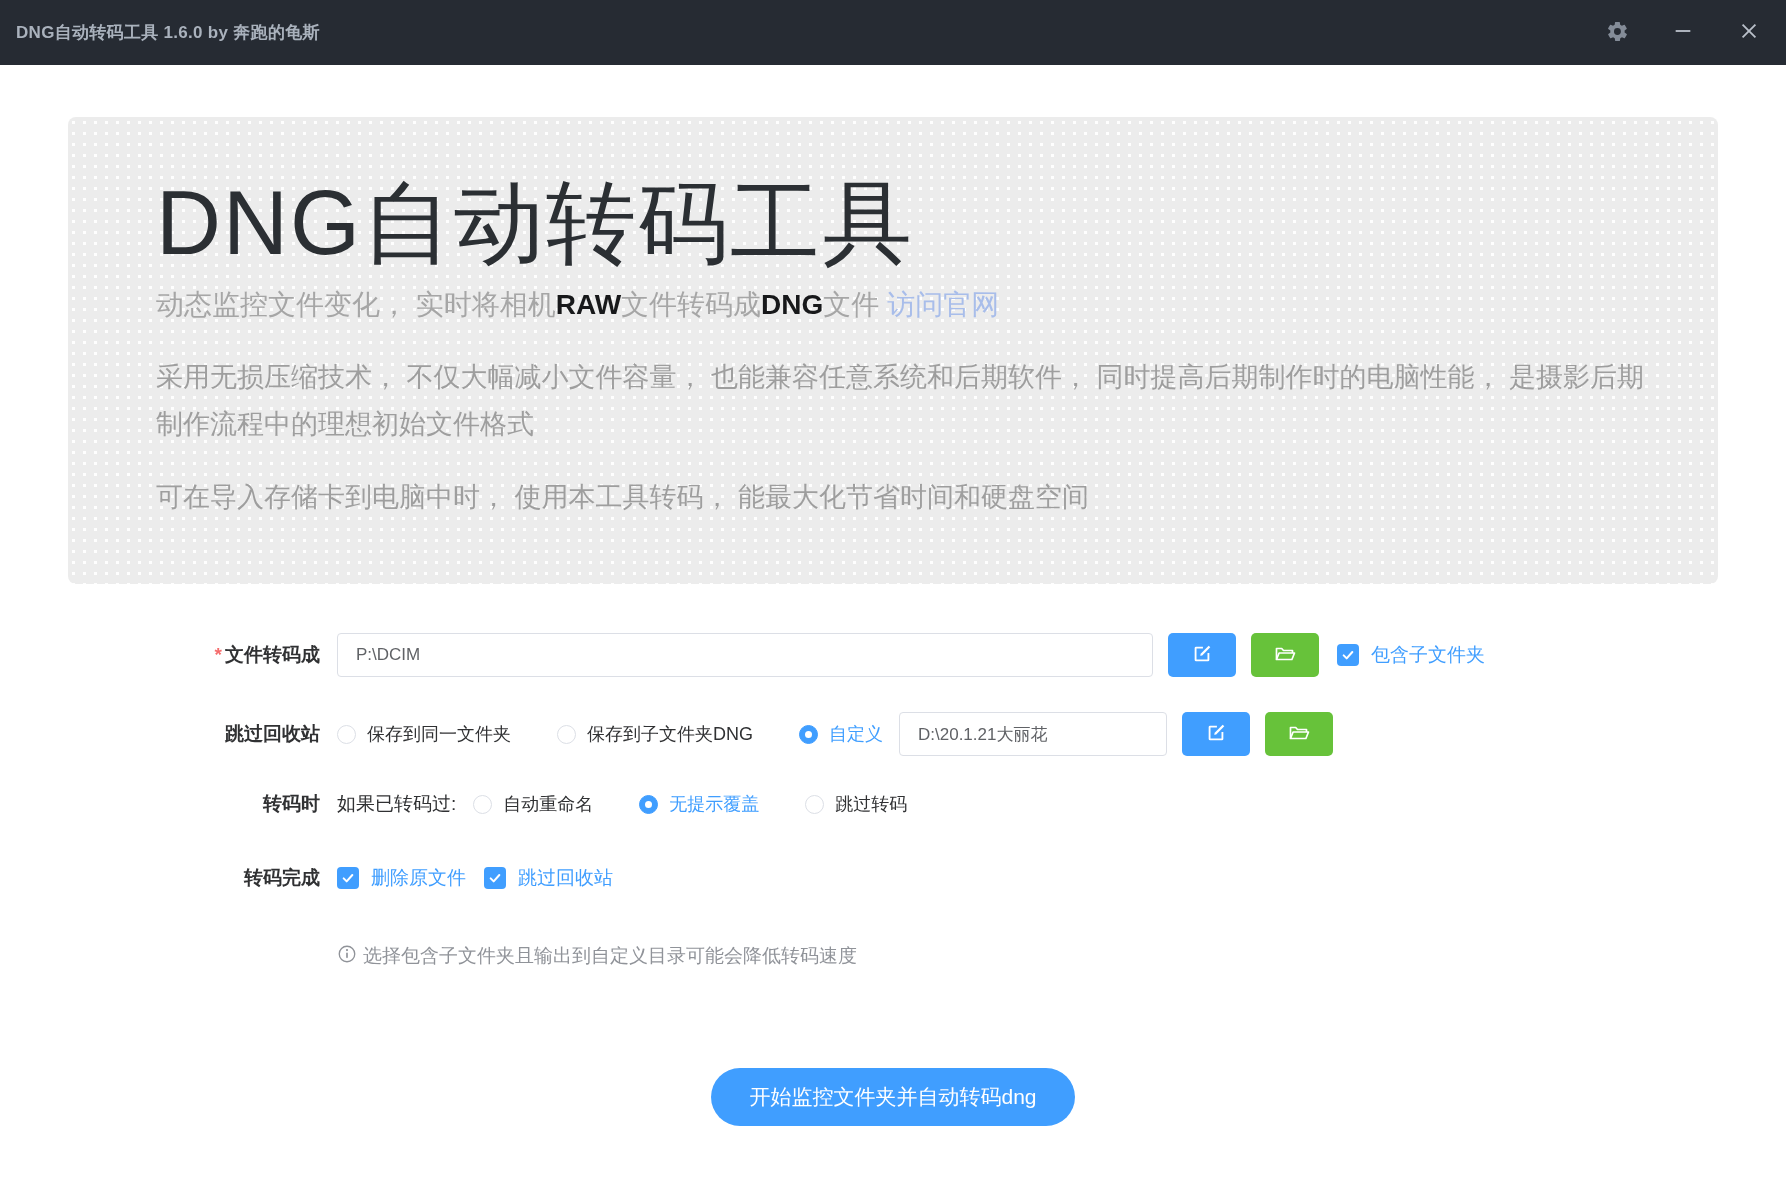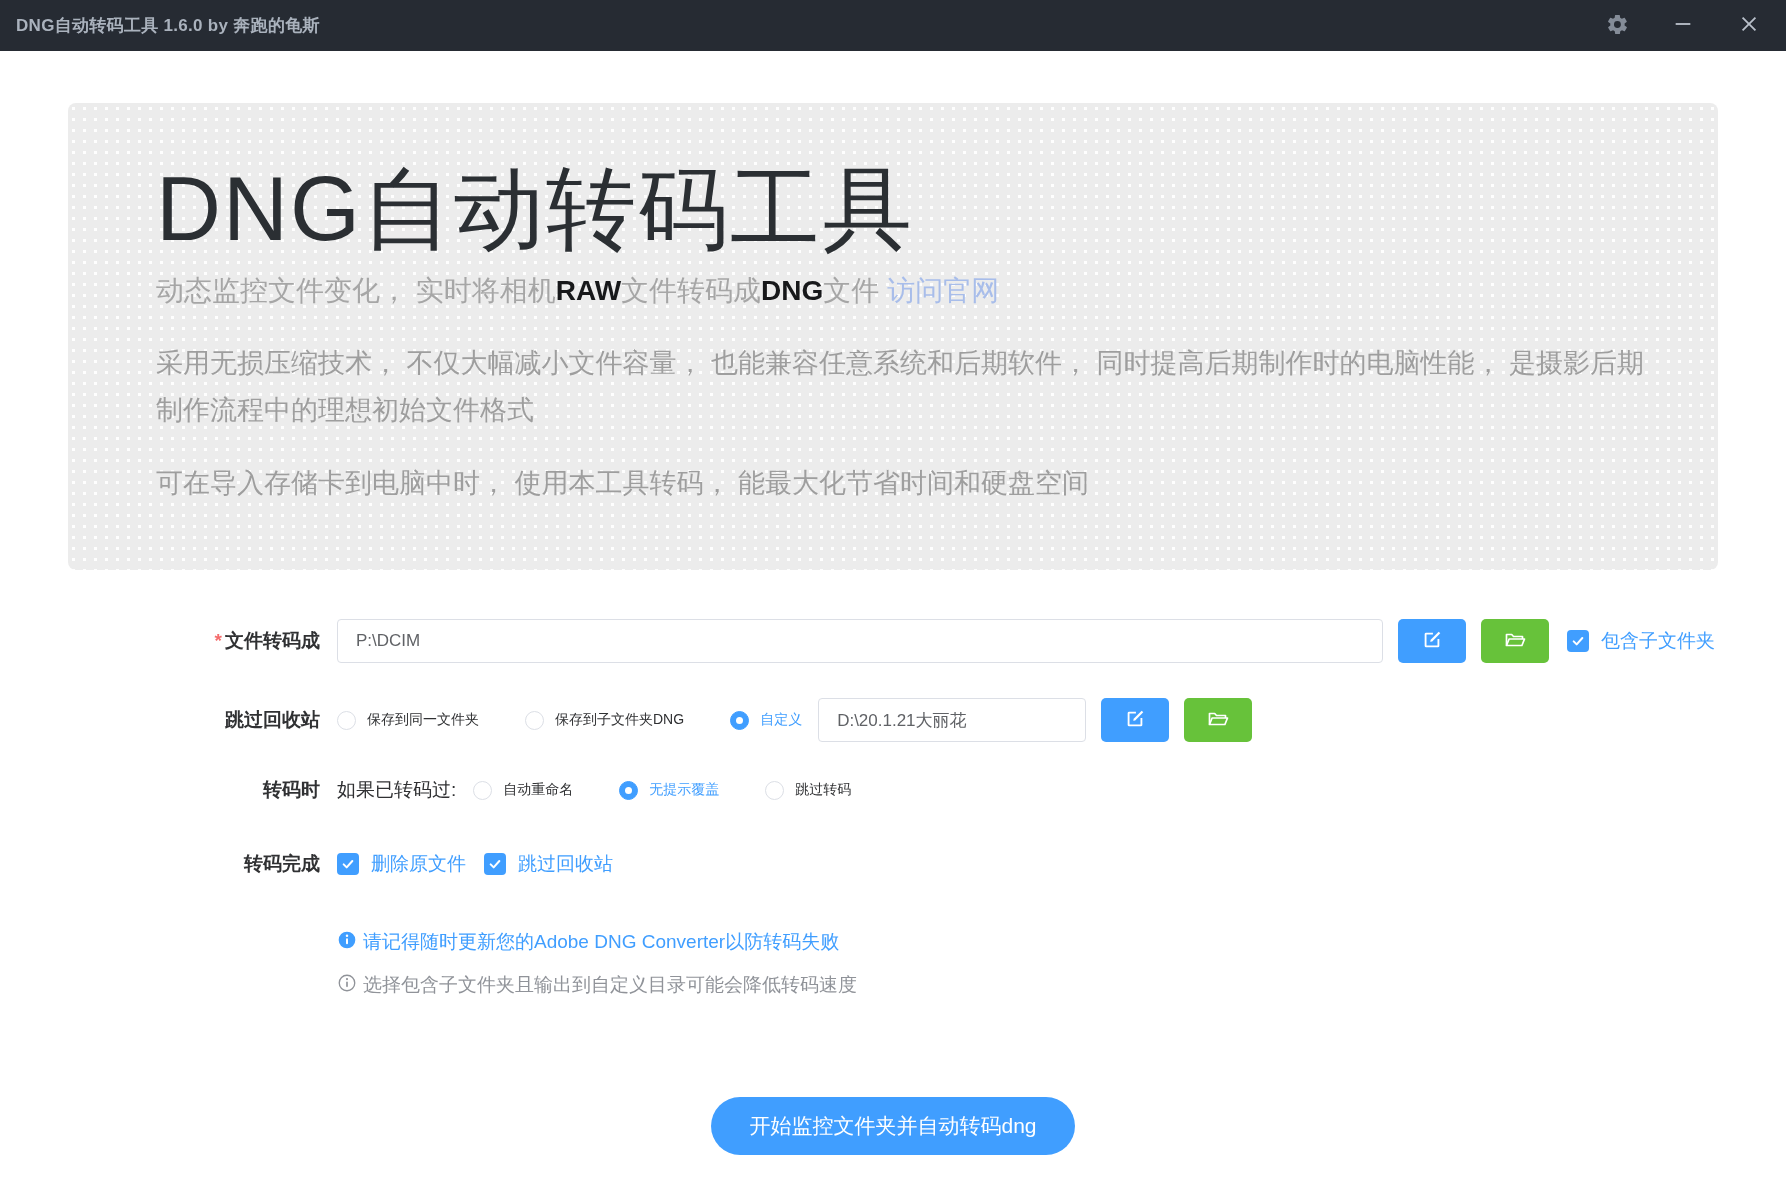--- a/index.html
+++ b/index.html
@@ -4,21 +4,21 @@
 <style>
   * { margin:0; padding:0; box-sizing:border-box; }
   html,body { width:1786px; height:1198px; overflow:hidden; }
   body {
     font-family:"Liberation Sans","DejaVu Sans",sans-serif;
     background:#ffffff; color:#303133;
   }
 
   
   .titlebar {
-    height:51px; background:#262b33; display:flex; align-items:center;
+    height:65px; background:#262b33; display:flex; align-items:center;
     padding:0 24px 0 16px;
   }
   .titlebar-title { color:#aab2bd; font-size:17px; font-weight:600; letter-spacing:.3px; }
   .titlebar-actions { margin-left:auto; display:flex; align-items:center; gap:40px; }
   .tb-btn { width:26px; height:26px; display:flex; align-items:center; justify-content:center;
     background:none; border:none; cursor:pointer; }
 
   
   .hero {
     margin:52px 68px 0 68px; height:467px; border-radius:8px;
@@ -39,21 +39,21 @@
   .form-row { display:flex; align-items:center; margin-bottom:35px; }
   .form-label { width:320px; text-align:right; font-size:19px; font-weight:700; color:#303133; flex:0 0 320px; }
   .req { color:#f56c6c; font-weight:700; margin-right:3px; }
   .form-content { display:flex; align-items:center; margin-left:17px; }
 
   .text-input {
     height:44px; border:1px solid #dcdfe6; border-radius:4px; background:#fff;
     font-size:17px; color:#606266; padding:0 18px; outline:none;
     font-family:"Liberation Sans","DejaVu Sans",sans-serif;
   }
-  .input-source { width:1046px; }
+  .input-source { width:816px; }
   .input-custom { width:268px; }
 
   .icon-btn {
     width:68px; height:44px; border:none; border-radius:5px; cursor:pointer;
     display:flex; align-items:center; justify-content:center; margin-left:15px;
   }
   .icon-btn.blue  { background:#409eff; }
   .icon-btn.green { background:#67c23a; }
 
   .checkbox-item { display:flex; align-items:center; margin-left:18px; cursor:pointer; }
@@ -65,21 +65,21 @@
 
   .radio-item { display:flex; align-items:center; margin-right:46px; cursor:pointer; }
   .radio-circle {
     width:19px; height:19px; border-radius:50%; border:1px solid #dcdfe6; background:#fff;
     display:flex; align-items:center; justify-content:center; flex:0 0 19px;
   }
   .radio-item.checked .radio-circle { background:#409eff; border-color:#409eff; }
   .radio-item.checked .radio-circle::after {
     content:""; width:7px; height:7px; border-radius:50%; background:#fff; display:block;
   }
-  .radio-label { margin-left:11px; font-size:14px; color:#303133; }
+  .radio-label { margin-left:11px; font-size:18px; color:#303133; }
   .radio-item.checked .radio-label { color:#409eff; }
 
   .inline-text { font-size:19px; color:#303133; margin-right:17px; }
 
   
   .tips { margin-left:337px; margin-top:52px; }
   .tip { display:flex; align-items:center; font-size:19px; }
   .tip-blue { color:#409eff; }
   .tip-gray { color:#909399; margin-top:17px; }
   .tip svg { margin-right:6px; flex:0 0 auto; }
@@ -236,30 +236,20 @@
               <polyline points="5.5 12.5 10 17 18.5 7.5"></polyline>
             </svg>
         </span>
         <span class="checkbox-label">跳过回收站</span>
       </label>
     </div>
   </div>
 </div>
 
 <div class="tips">
-  <div class="tip tip-blue">
-    <span>
-      <svg width="20" height="20" viewBox="0 0 24 24">
-          <circle cx="12" cy="12" r="10" fill="#409eff"></circle>
-          <rect x="10.8" y="10" width="2.4" height="7.2" rx="1.2" fill="#fff"></rect>
-          <circle cx="12" cy="6.9" r="1.5" fill="#fff"></circle>
-        </svg>
-    </span>
-    <span>请记得随时更新您的Adobe DNG Converter以防转码失败</span>
-  </div>
   <div class="tip tip-gray">
     <span>
       <svg width="20" height="20" viewBox="0 0 24 24" fill="none">
           <circle cx="12" cy="12" r="9.3" stroke="#909399" stroke-width="1.6"></circle>
           <rect x="11" y="10.3" width="2" height="6.7" rx="1" fill="#909399"></rect>
           <circle cx="12" cy="7.3" r="1.3" fill="#909399"></circle>
         </svg>
     </span>
     <span>选择包含子文件夹且输出到自定义目录可能会降低转码速度</span>
   </div>

